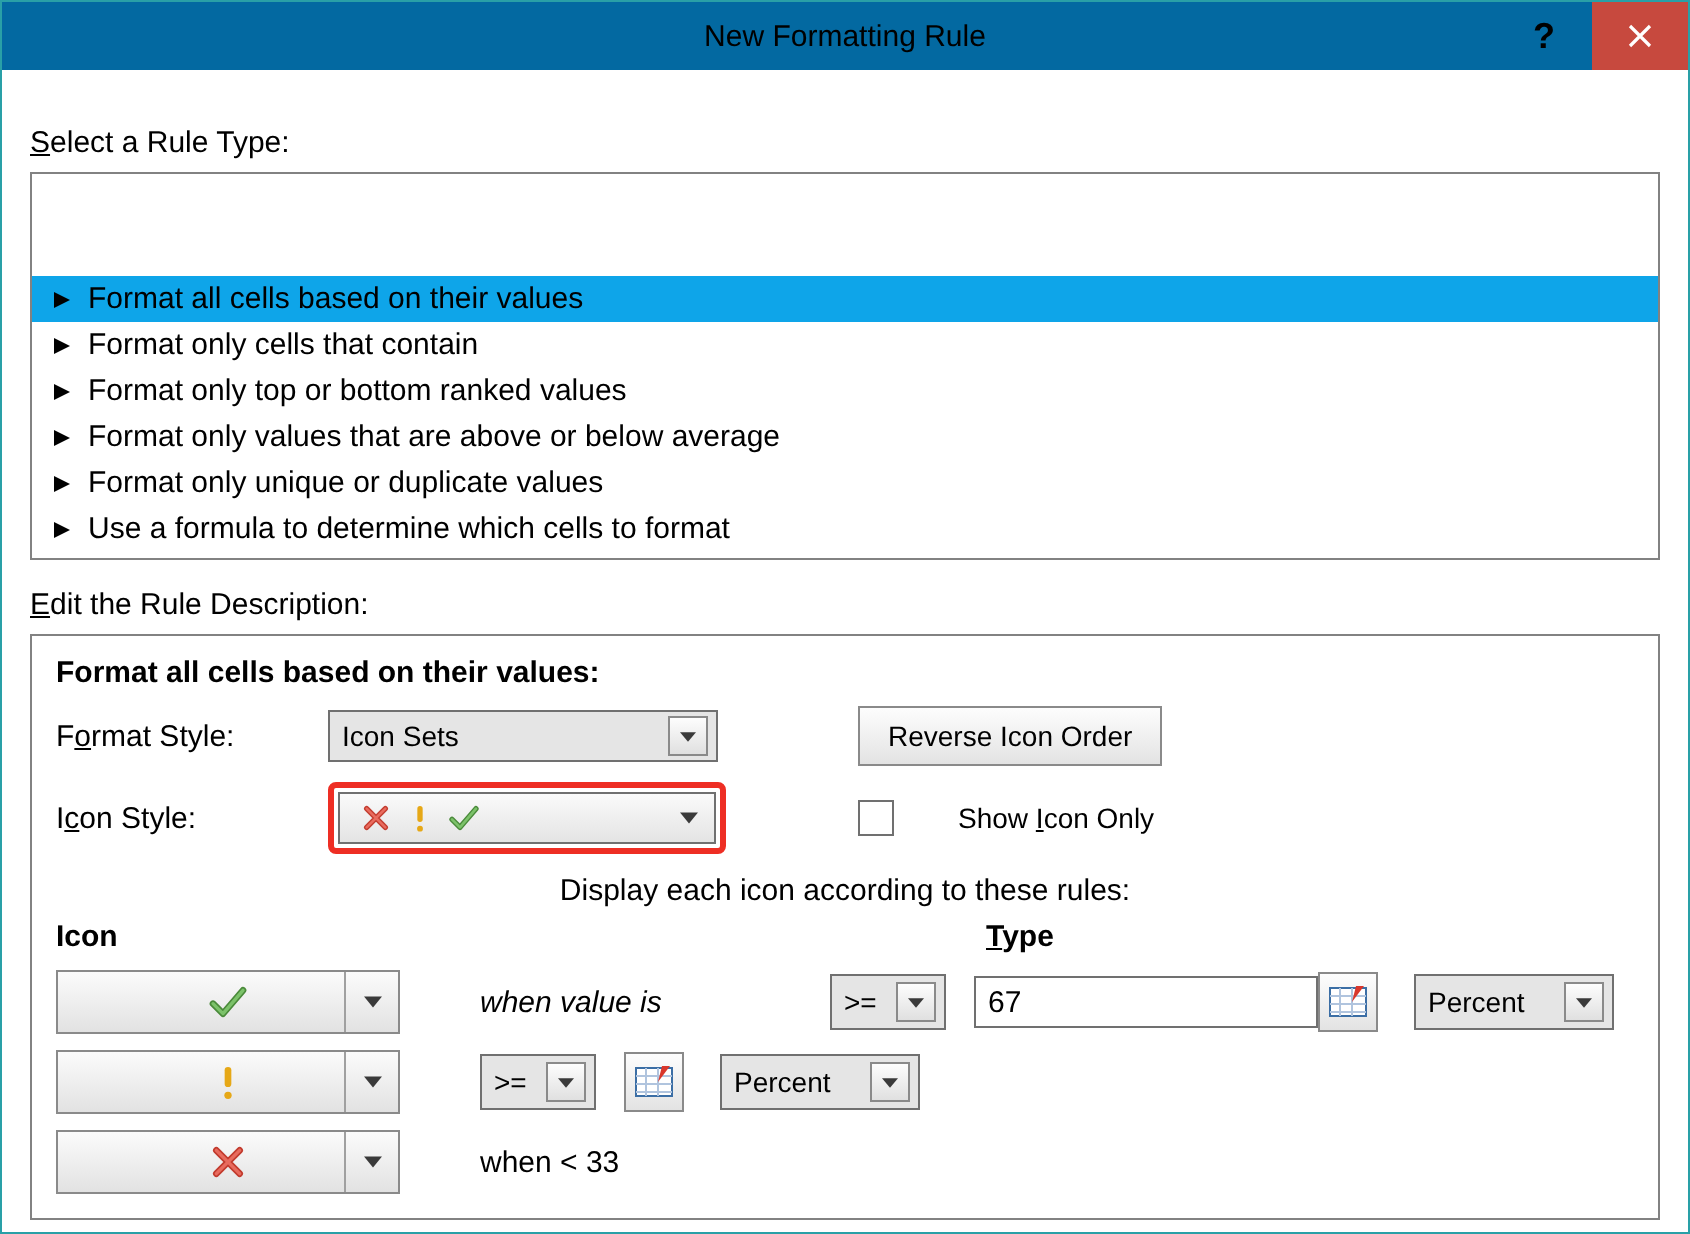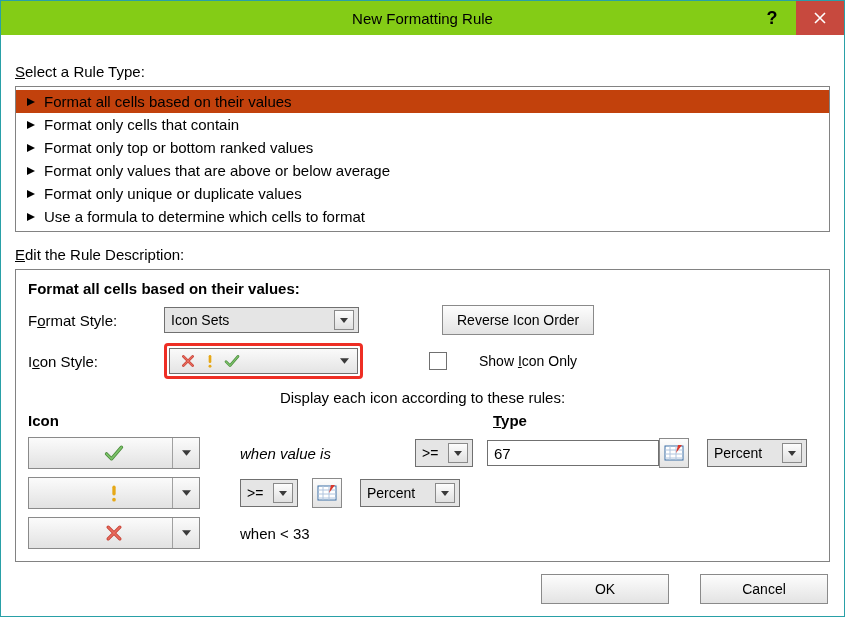--- a/index.html
+++ b/index.html
@@ -1,40 +1,40 @@
 <!DOCTYPE html>
 <html><head>
 <meta charset="utf-8">
 <style>
   html,body{margin:0;padding:0;font-family:"Segoe UI",Tahoma,sans-serif;font-size:14px;color:#000;}
   body{background:#fff;}
   .window{width:845px;height:617px;border:1px solid #29a0a7;box-sizing:border-box;position:relative;background:#fff;}
-  .titlebar{height:34px;background:#84cc16;display:flex;align-items:center;position:relative;}
+  .titlebar{height:34px;background:#0369a1;display:flex;align-items:center;position:relative;}
   .title-text{flex:1;text-align:center;color:#000;font-size:15px;}
   .title-btns{position:absolute;right:0;top:0;display:flex;height:100%;}
   .tb-btn{width:48px;height:100%;display:flex;align-items:center;justify-content:center;font-weight:bold;}
   .tb-help{color:#000;font-size:18px;}
   .tb-close{background:#c7493e;color:#fff;font-size:18px;font-weight:normal;}
   .tb-close svg{width:14px;height:14px;}
   .content{padding:14px 14px 12px 14px;}
   .section-label{margin:14px 0 6px 0;font-size:15px;}
   .underline{text-decoration:underline;}
   .rule-list{border:1px solid #828282;padding:3px 0;}
   .rule-item{display:flex;align-items:center;padding:3px 10px;font-size:15px;cursor:default;}
-  .rule-item.selected{background:#c2410c;}
+  .rule-item.selected{background:#0ea5e9;margin-top:48px;}
   .tri{display:inline-block;margin-right:8px;}
   .tri svg{display:block;}
   .desc-box{border:1px solid #828282;padding:10px 12px 12px 12px;margin-top:6px;}
   .desc-header{font-weight:bold;font-size:15px;margin-bottom:8px;}
   .row{display:flex;align-items:center;margin-bottom:8px;gap:26px;}
   .field-label{width:110px;font-size:15px;}
   .dropdown{display:flex;align-items:center;justify-content:space-between;height:26px;border:1px solid #707070;background:#e5e5e5;box-sizing:border-box;padding:0 4px 0 6px;}
   .dd-arrow{width:18px;height:18px;display:flex;align-items:center;justify-content:center;border:1px solid #8a8a8a;background:linear-gradient(#fdfdfd,#e0e0e0);}
   .dd-arrow.black{border:none;background:none;}
-  .btn{height:28px;border:1px solid #8a8a8a;background:linear-gradient(#fdfdfd,#e3e3e3);padding:0 14px;display:inline-flex;align-items:center;justify-content:center;font-size:14px;cursor:pointer;margin-left:13px;}
+  .btn{height:28px;border:1px solid #8a8a8a;background:linear-gradient(#fdfdfd,#e3e3e3);padding:0 14px;display:inline-flex;align-items:center;justify-content:center;font-size:14px;cursor:pointer;}
   .checkbox{width:16px;height:16px;border:1px solid #707070;background:#fff;display:inline-block;margin-right:6px;vertical-align:middle;}
   .red-box{border:3px solid #ee2e24;border-radius:4px;padding:2px;}
   .icon-strip{display:flex;align-items:center;gap:6px;padding-left:4px;}
   .rules-header{font-size:15px;margin:10px 0 6px 0;text-align:center;}
   .col-headers{display:flex;font-weight:bold;font-size:15px;}
   .col-icon{width:210px;}
   .col-cond{width:175px;}
   .col-op{width:80px;}
   .col-value{width:225px;}
   .col-type{width:110px;}
@@ -302,21 +302,13 @@
                 <use href="#sym-caret"></use>
               </svg>
             </span>
         </div>
         <div style="width:40px;"></div>
         <div class="cond-text" style="width:175px;padding-left:0;">when &lt; 33</div>
       </div>
     </div>
   </div>
 
-  <div class="footer">
-    <div class="btn">
-        <span>OK</span>
-      </div>
-    <div class="btn">
-        <span>Cancel</span>
-      </div>
-  </div>
 </div>
 
 </body></html>

